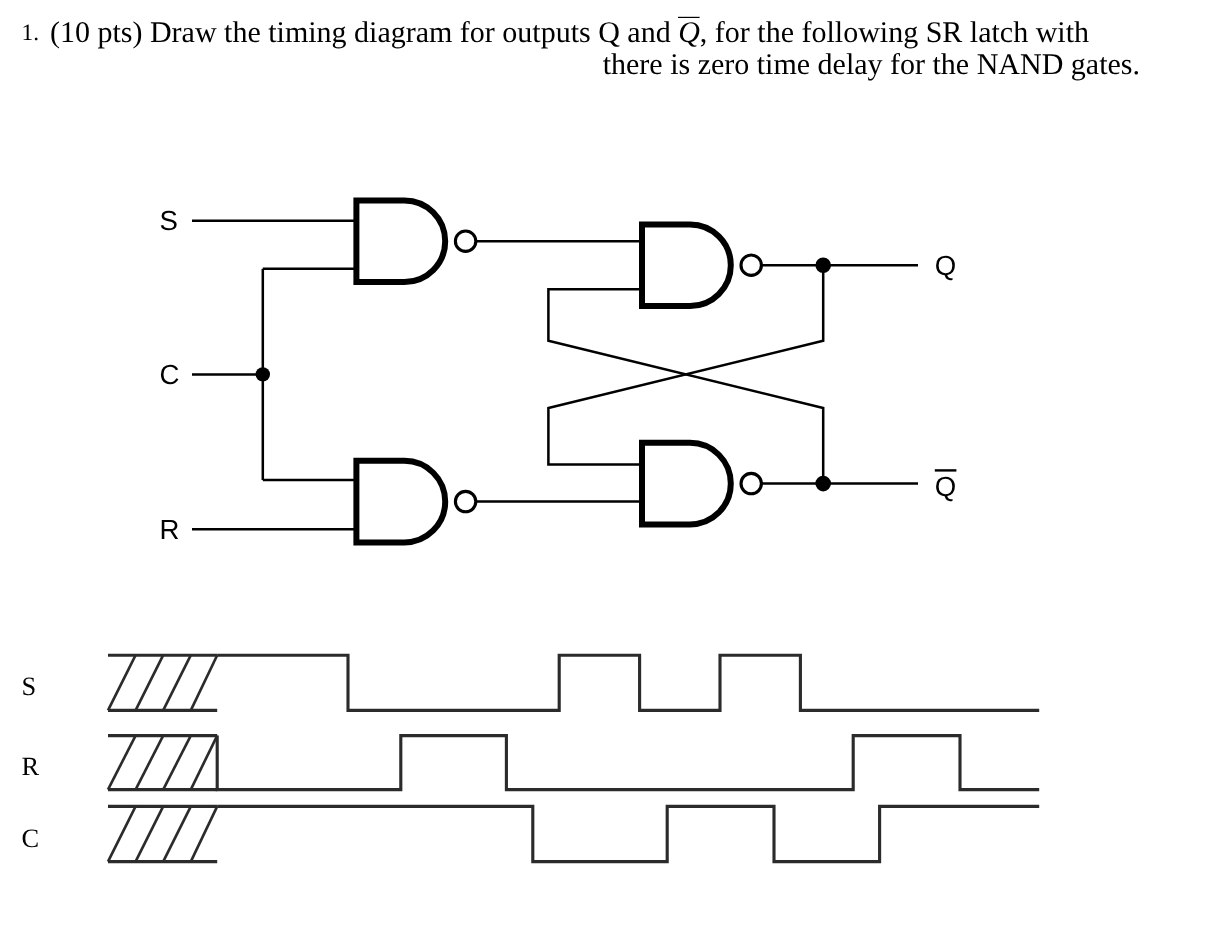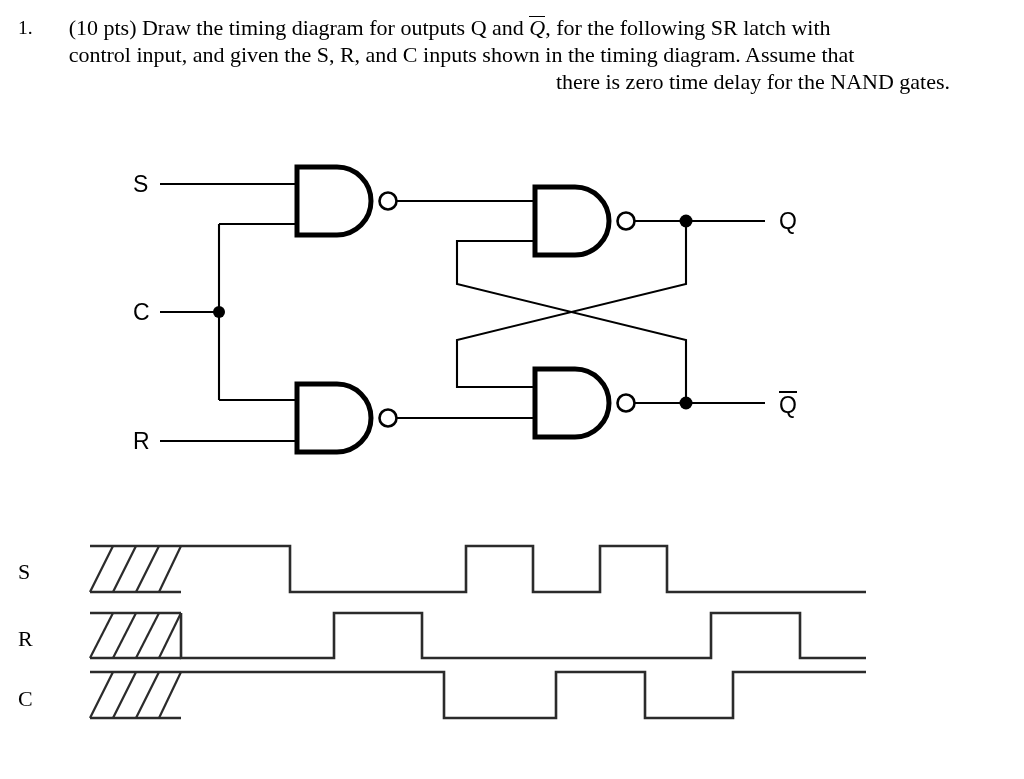--- a/index.html
+++ b/index.html
@@ -32,25 +32,24 @@
   }
   .problem-number {
     flex: 0 0 auto;
     font-size: 19.5px;
     line-height: 27px;
     padding-right: 9px;
     white-space: nowrap;
   }
   .problem-body {
     flex: 1 1 auto;
-    font-size: 22px;
+    font-size: 25px;
     line-height: 27px;
     text-align: justify;
     text-justify: inter-word;
-    margin-left: 27px;
   }
   .problem-body .lastline {
     text-align: right;
   }
   .obar {
     display: inline-block;
     border-top: 1.6px solid #000;
     padding-top: 0px;
     line-height: 1.02;
     font-style: italic;
@@ -123,21 +122,20 @@
   }
 </style>
 </head>
 <body>
 
 <div id="problem-statement">
   <div class="problem-row">
     <div class="problem-number">1.</div>
     <div class="problem-body">
       <div><span>(10 pts) Draw the timing diagram for outputs Q and </span><span class="obar">Q</span><span>, for the following SR latch with</span></div>
-      <div>control input, and given the S, R, and C inputs shown in the timing diagram.  Assume that</div>
       <div class="lastline">there is zero time delay for the NAND gates.</div>
     </div>
   </div>
 </div>
 
 <div id="circuit-figure">
   <svg width="1024" height="500" viewBox="0 0 1024 500" xmlns="http://www.w3.org/2000/svg">
 
     <path class="wire" d="M160 184 L297 184"></path>
 

